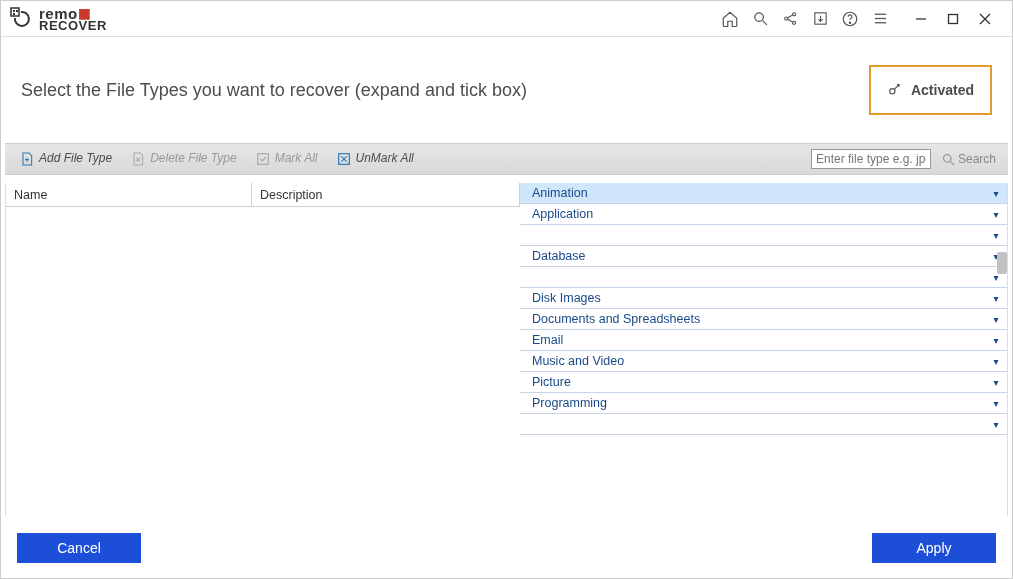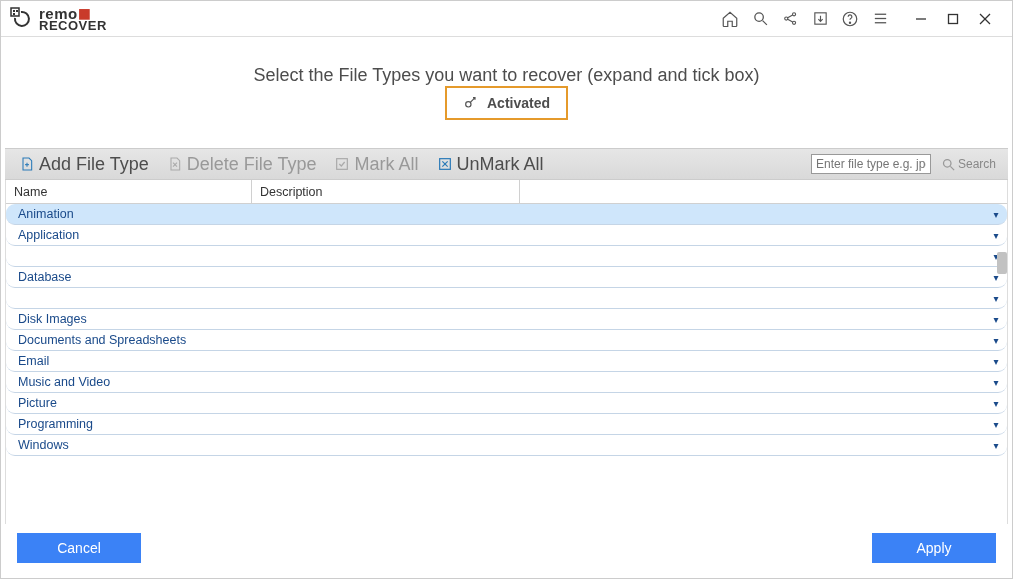--- a/index.html
+++ b/index.html
@@ -7,48 +7,48 @@
 
 .titlebar { height: 36px; display: flex; align-items: center; justify-content: space-between; padding: 0 11px 0 8px; border-bottom: 1px solid #ddd; }
 .logo { display: flex; align-items: center; gap: 4px; }
 .logo-text { font-weight: 600; letter-spacing: 0.5px; font-size: 15px; color: #333; line-height: 1; }
 .logo-text .dot { color: #c93a2a; font-size: 22px; display: inline-block; line-height: 0.4; vertical-align: middle; }
 .tb-icons { display: flex; align-items: center; gap: 0px; }
 .tb-icon { width: 30px; height: 30px; display: flex; align-items: center; justify-content: center; color: #555; cursor: pointer; font-size: 16px; }
 .tb-sep { width: 10px; }
 .win-icon { width: 32px; height: 30px; display: flex; align-items: center; justify-content: center; color: #333; font-size: 14px; cursor: pointer; }
 
-.content-area { padding: 28px 20px 10px 20px; display: flex; justify-content: space-between; align-items: center; flex-direction: column; }
+.content-area { padding: 28px 20px 10px 20px; display: flex; justify-content: space-between; align-items: center; }
 .page-title { font-size: 18px; color: #4d4d4d; font-weight: 400; }
-.activated-btn { border: 2px solid #e59a2b; padding: 7px 16px; display: flex; align-items: flex-start; gap: 8px; color: #4d4d4d; font-weight: 600; font-size: 14px; cursor: default; background: #fff; }
+.activated-btn { border: 2px solid #e59a2b; padding: 15px 16px; display: flex; align-items: flex-start; gap: 8px; color: #4d4d4d; font-weight: 600; font-size: 14px; cursor: default; background: #fff; }
 .activated-btn svg { width: 16px; height: 16px; }
 
 .toolbar { height: 32px; background: linear-gradient(#e6e6e6, #d9d9d9); border-top: 1px solid #ccc; border-bottom: 1px solid #ccc; display: flex; align-items: center; padding: 0 8px; gap: 6px; margin: 18px 4px 0 4px; }
-.tool-btn { display: flex; align-items: center; gap: 4px; font-size: 18px; color: #4d4d4d; padding: 3px 6px; cursor: pointer; white-space: nowrap; }
+.tool-btn { display: flex; gap: 4px; font-size: 12px; color: #4d4d4d; padding: 3px 6px; cursor: pointer; white-space: nowrap; font-style: italic; }
 .tool-btn.disabled { color: #999; cursor: default; }
 .tool-btn svg { width: 16px; height: 16px; }
 .tool-spacer { flex: 1; }
 .tool-input { border: 1px solid #999; font-size: 12px; padding: 2px 4px; width: 120px; height: 20px; }
 .search-btn { display: flex; align-items: center; gap: 2px; color: #888; font-size: 12px; cursor: pointer; padding: 2px 4px; }
 
-.table-wrap { margin: 0 4px; border-left: 1px solid #ddd; border-right: 1px solid #ddd; flex: 1; display: flex; flex-direction: column; overflow: hidden; }
+.table-wrap { margin: 8px 4px; border-left: 1px solid #ddd; border-right: 1px solid #ddd; flex: 1; display: flex; flex-direction: row; overflow: hidden; }
 .thead { display: flex; border-bottom: 1px solid #d0d0d0; height: 24px; align-items: center; font-size: 12.5px; color: #333; background: #fff; }
 .th-name { width: 246px; padding-left: 8px; border-right: 1px solid #d0d0d0; height: 100%; display: flex; align-items: center; }
 .th-desc { width: 268px; padding-left: 8px; border-right: 1px solid #d0d0d0; height: 100%; display: flex; align-items: center; }
 .tbody { flex: 1; overflow-y: auto; position: relative; }
-.row { display: flex; align-items: center; height: 21px; border-bottom: 1px solid #c5d5e6; font-size: 12.5px; color: #1a4a8a; cursor: pointer; padding-right: 4px; position: relative; border-radius: 9px; }
+.row { display: flex; align-items: center; height: 21px; border-bottom: 1px solid #c5d5e6; font-size: 12.5px; color: #1a4a8a; cursor: pointer; padding-right: 4px; position: relative; }
 .row.selected { background: #cfe6fb; }
 .row-name { width: 246px; padding-left: 12px; white-space: nowrap; overflow: hidden; }
 .row-desc { flex: 1; }
 .row-chevron { width: 14px; text-align: center; color: #1a4a8a; font-size: 10px; }
 .scrollbar-track { position: absolute; right: 4px; top: 192px; bottom: 78px; width: 12px; display: flex; align-items: flex-start; }
 .scrollbar-thumb { width: 10px; height: 22px; background: #c2c2c2; border-radius: 2px; margin-top: 60px; }
 
 .footer { height: 54px; display: flex; justify-content: space-between; align-items: center; padding: 0 16px 6px 16px; }
-.fbtn { width: 124px; height: 30px; background: #3b82f6; color: #fff; border: none; font-size: 14px; cursor: pointer; }
+.fbtn { width: 124px; height: 30px; background: #1d4ed8; color: #fff; border: none; font-size: 14px; cursor: pointer; }
 </style>
 </head>
 <body>
 
 <div class="titlebar">
   <div class="logo">
     <svg width="26" height="26" viewBox="0 0 26 26">
       <rect x="2" y="2" width="8" height="8" fill="none" stroke="#333" stroke-width="1.5"></rect>
       <rect x="4" y="4" width="2" height="2" fill="#333"></rect>
       <rect x="7" y="4" width="2" height="2" fill="#333"></rect>
@@ -228,21 +228,20 @@
         <div class="row-name">Picture</div>
         <div class="row-desc"></div>
         <div class="row-chevron">▾</div>
       </div>
       <div class="row">
         <div class="row-name">Programming</div>
         <div class="row-desc"></div>
         <div class="row-chevron">▾</div>
       </div>
       <div class="row">
-        <div class="row-name">Windows</div>
         <div class="row-desc"></div>
         <div class="row-chevron">▾</div>
       </div>
     </div>
 </div>
 
 <div class="scrollbar-track">
   <div class="scrollbar-thumb"></div>
 </div>
 

